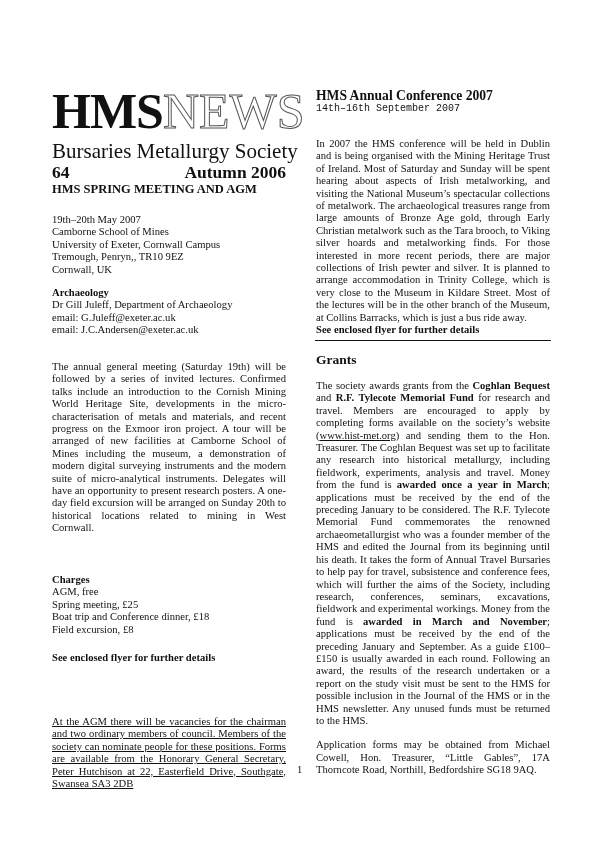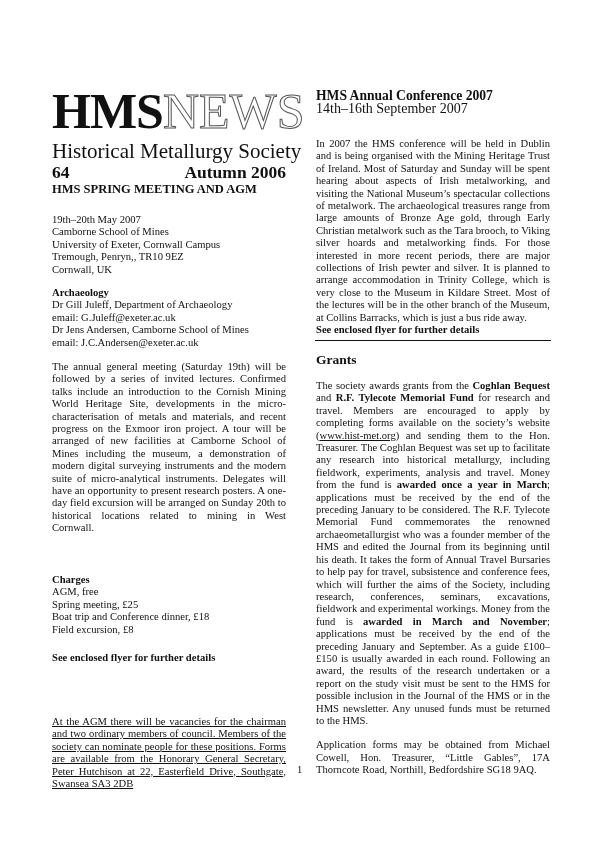--- a/index.html
+++ b/index.html
@@ -11,53 +11,52 @@
   .logo .news { font-weight: normal; color: #fff; -webkit-text-stroke: 1px #555; letter-spacing: 0px; }
   .society { font-size: 21px; line-height: 22px; margin-top: 6px; white-space: nowrap; }
   .issue-row { display: flex; justify-content: space-between; font-weight: bold; font-size: 17.5px; line-height: 20px; width: 234px; }
   .sec-title { position: absolute; left: 52px; top: 182px; font-weight: bold; font-size: 12.5px; white-space: nowrap; }
   .body { font-size: 10.6px; line-height: 12.4px; }
   .just { text-align: justify; }
   .b { font-weight: bold; }
   .block { position: absolute; width: 234px; }
   .rhead { position: absolute; left: 316px; top: 88px; }
   .rhead .t { font-weight: bold; font-size: 13.6px; line-height: 15px; white-space: nowrap; }
-  .rhead .d { font-size: 14px; line-height: 12px; }
+  .rhead .d { font-size: 10px; line-height: 12px; font-family: Liberation Mono, monospace; }
   .rule { position: absolute; left: 315px; top: 340px; width: 236px; height: 0; border-top: 1.5px solid #111; }
   .grants-title { position: absolute; left: 316px; top: 352px; font-weight: bold; font-size: 13.5px; }
   .pageno { position: absolute; left: 297px; top: 764px; font-size: 10.5px; }
   a.link { color: #111; text-decoration: underline; }
 </style>
 </head>
 <body>
 
 <div class="masthead">
   <div class="logo"><span>HMS</span><span class="news">NEWS</span></div>
-  <div class="society">Historical Metallurgy Society</div>
+  <div class="society">Bursaries Metallurgy Society</div>
   <div class="issue-row">
     <span>64</span>
     <span>Autumn 2006</span>
   </div>
 </div>
 
 <div class="sec-title">HMS SPRING MEETING AND AGM</div>
 
 <div class="block body" style="left:52px; top:214px;">
   <div>19th–20th May 2007</div>
   <div>Camborne School of Mines</div>
   <div>University of Exeter, Cornwall Campus</div>
   <div>Tremough, Penryn,, TR10 9EZ</div>
   <div>Cornwall, UK</div>
 </div>
 
 <div class="block body" style="left:52px; top:287px;">
   <div class="b">Archaeology</div>
   <div>Dr Gill Juleff, Department of Archaeology</div>
   <div>email: G.Juleff@exeter.ac.uk</div>
-  <div>Dr Jens Andersen, Camborne School of Mines</div>
   <div>email: J.C.Andersen@exeter.ac.uk</div>
 </div>
 
 <div class="block body" style="left:52px; top:361px;">
   <p class="just">The annual general meeting (Saturday 19th) will be followed by a series of invited lectures. Confirmed talks include an introduction to the Cornish Mining World Heritage Site, developments in the micro-characterisation of metals and materials, and recent progress on the Exmoor iron project. A tour will be arranged of new facilities at Camborne School of Mines including the museum, a demonstration of modern digital surveying instruments and the modern suite of micro-analytical instruments. Delegates will have an opportunity to present research posters. A one-day field excursion will be arranged on Sunday 20th to historical locations related to mining in West Cornwall.</p>
 </div>
 
 <div class="block body" style="left:52px; top:574px;">
   <div class="b">Charges</div>
   <div>AGM, free</div>

